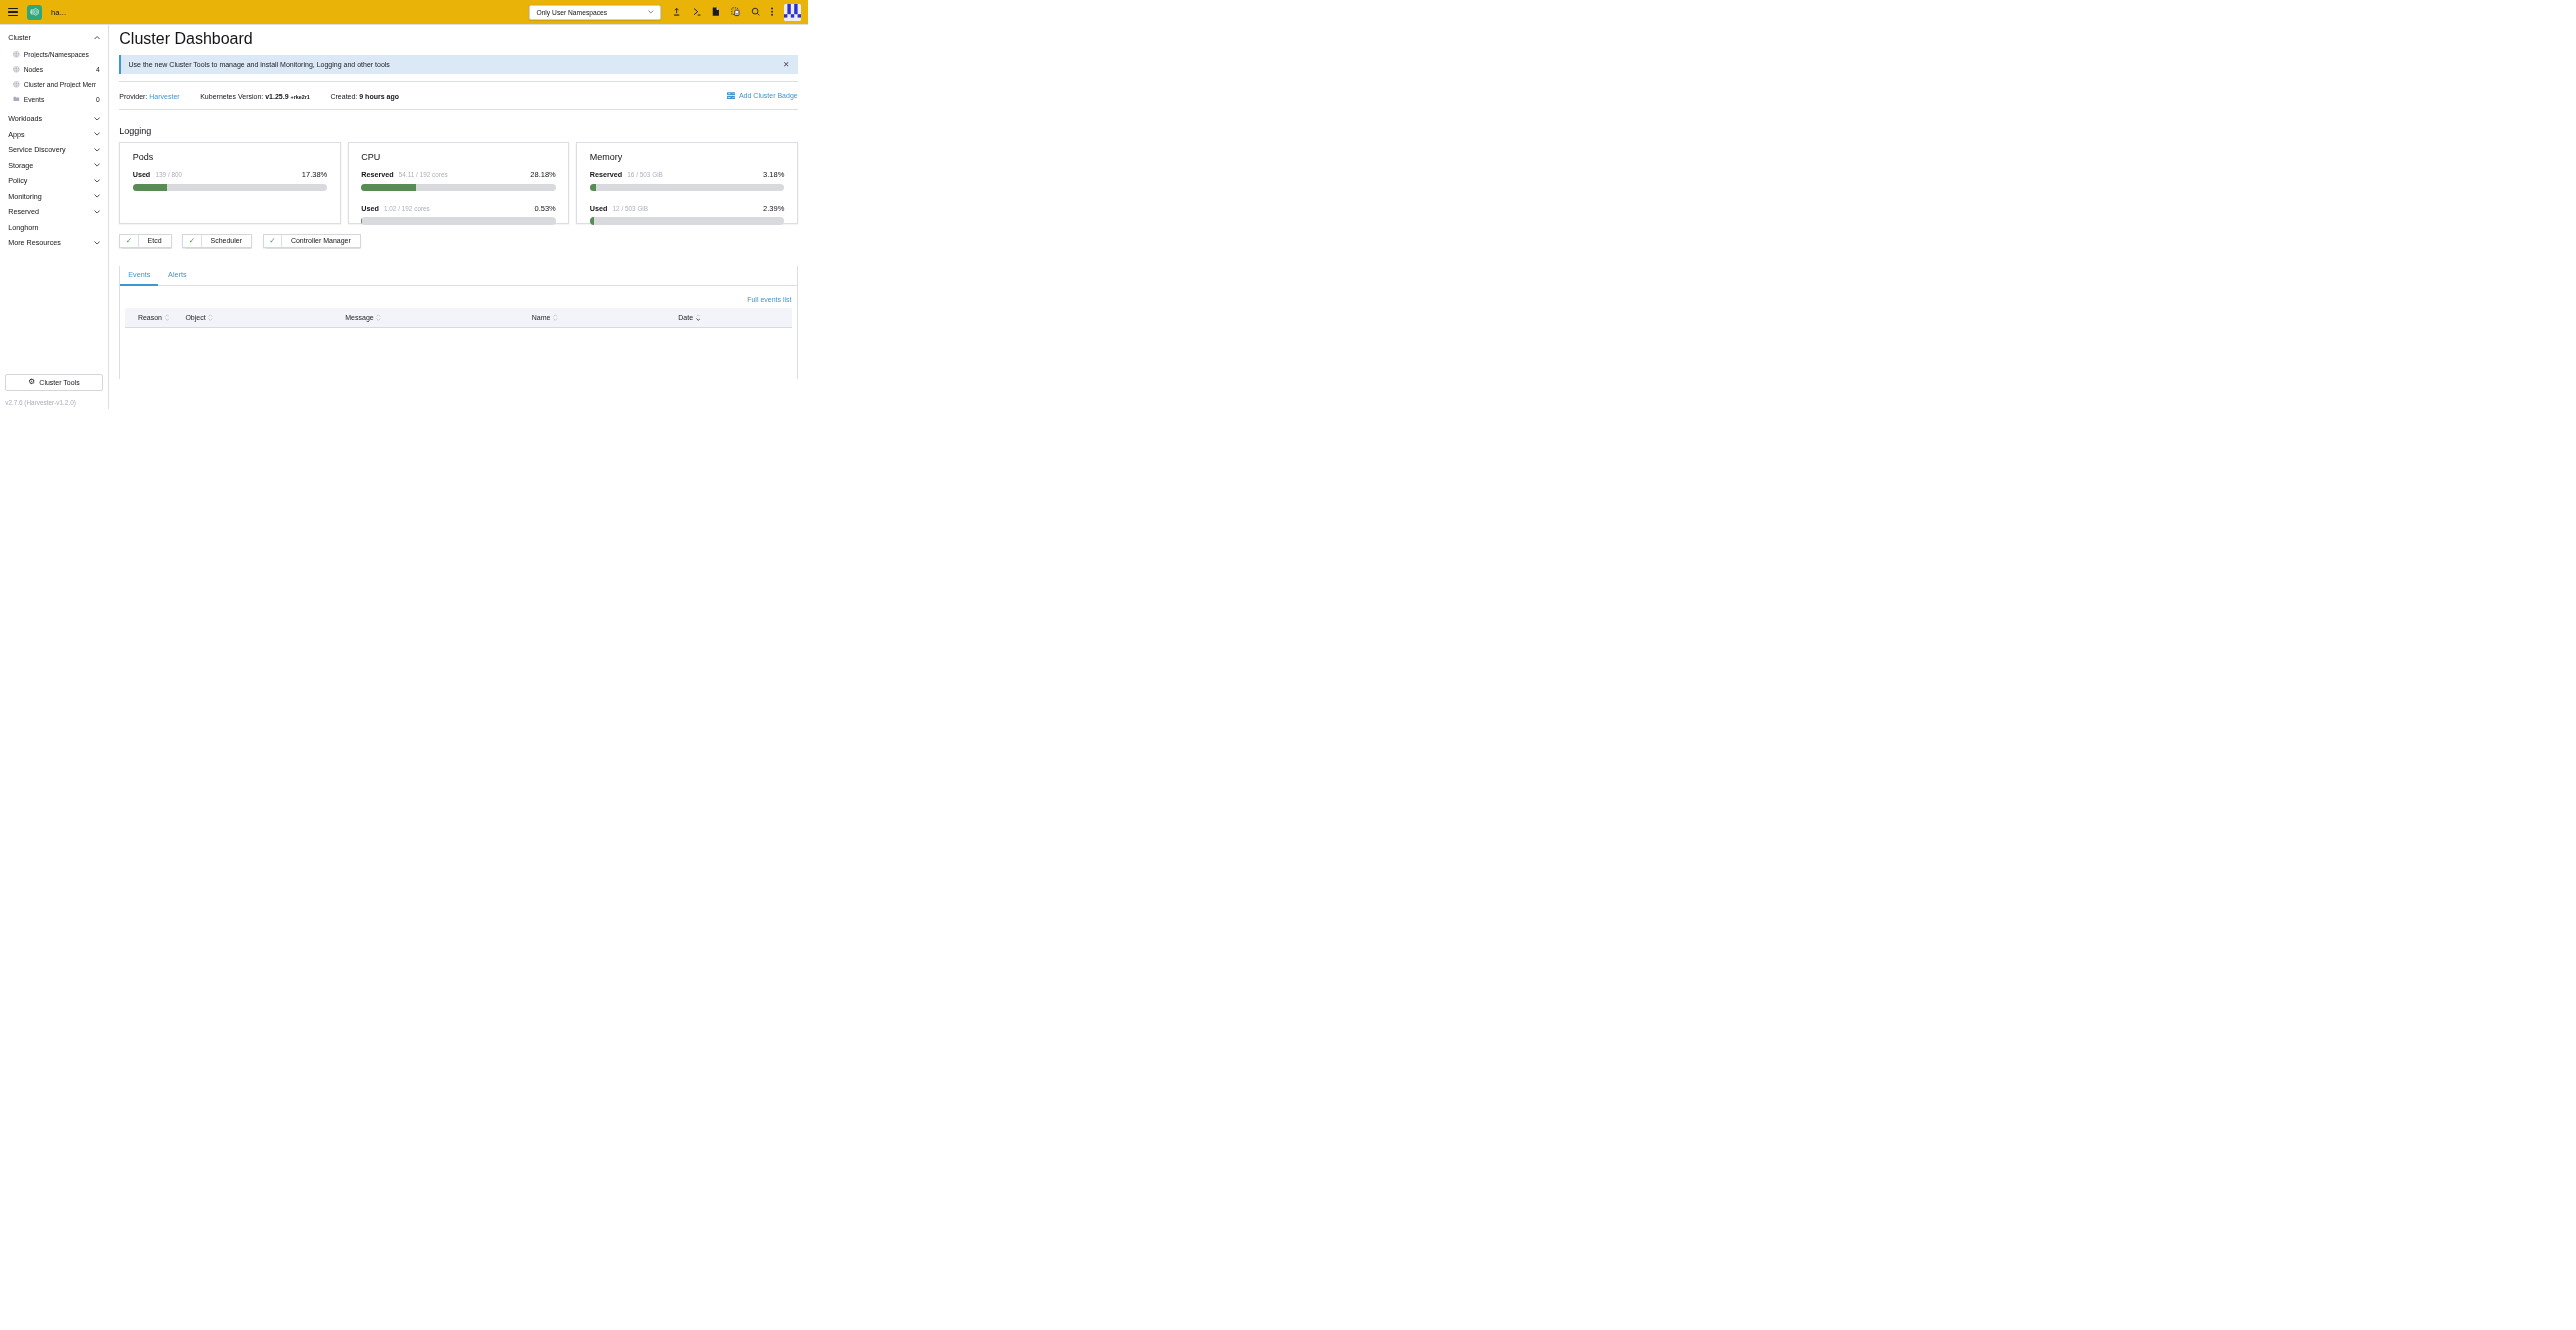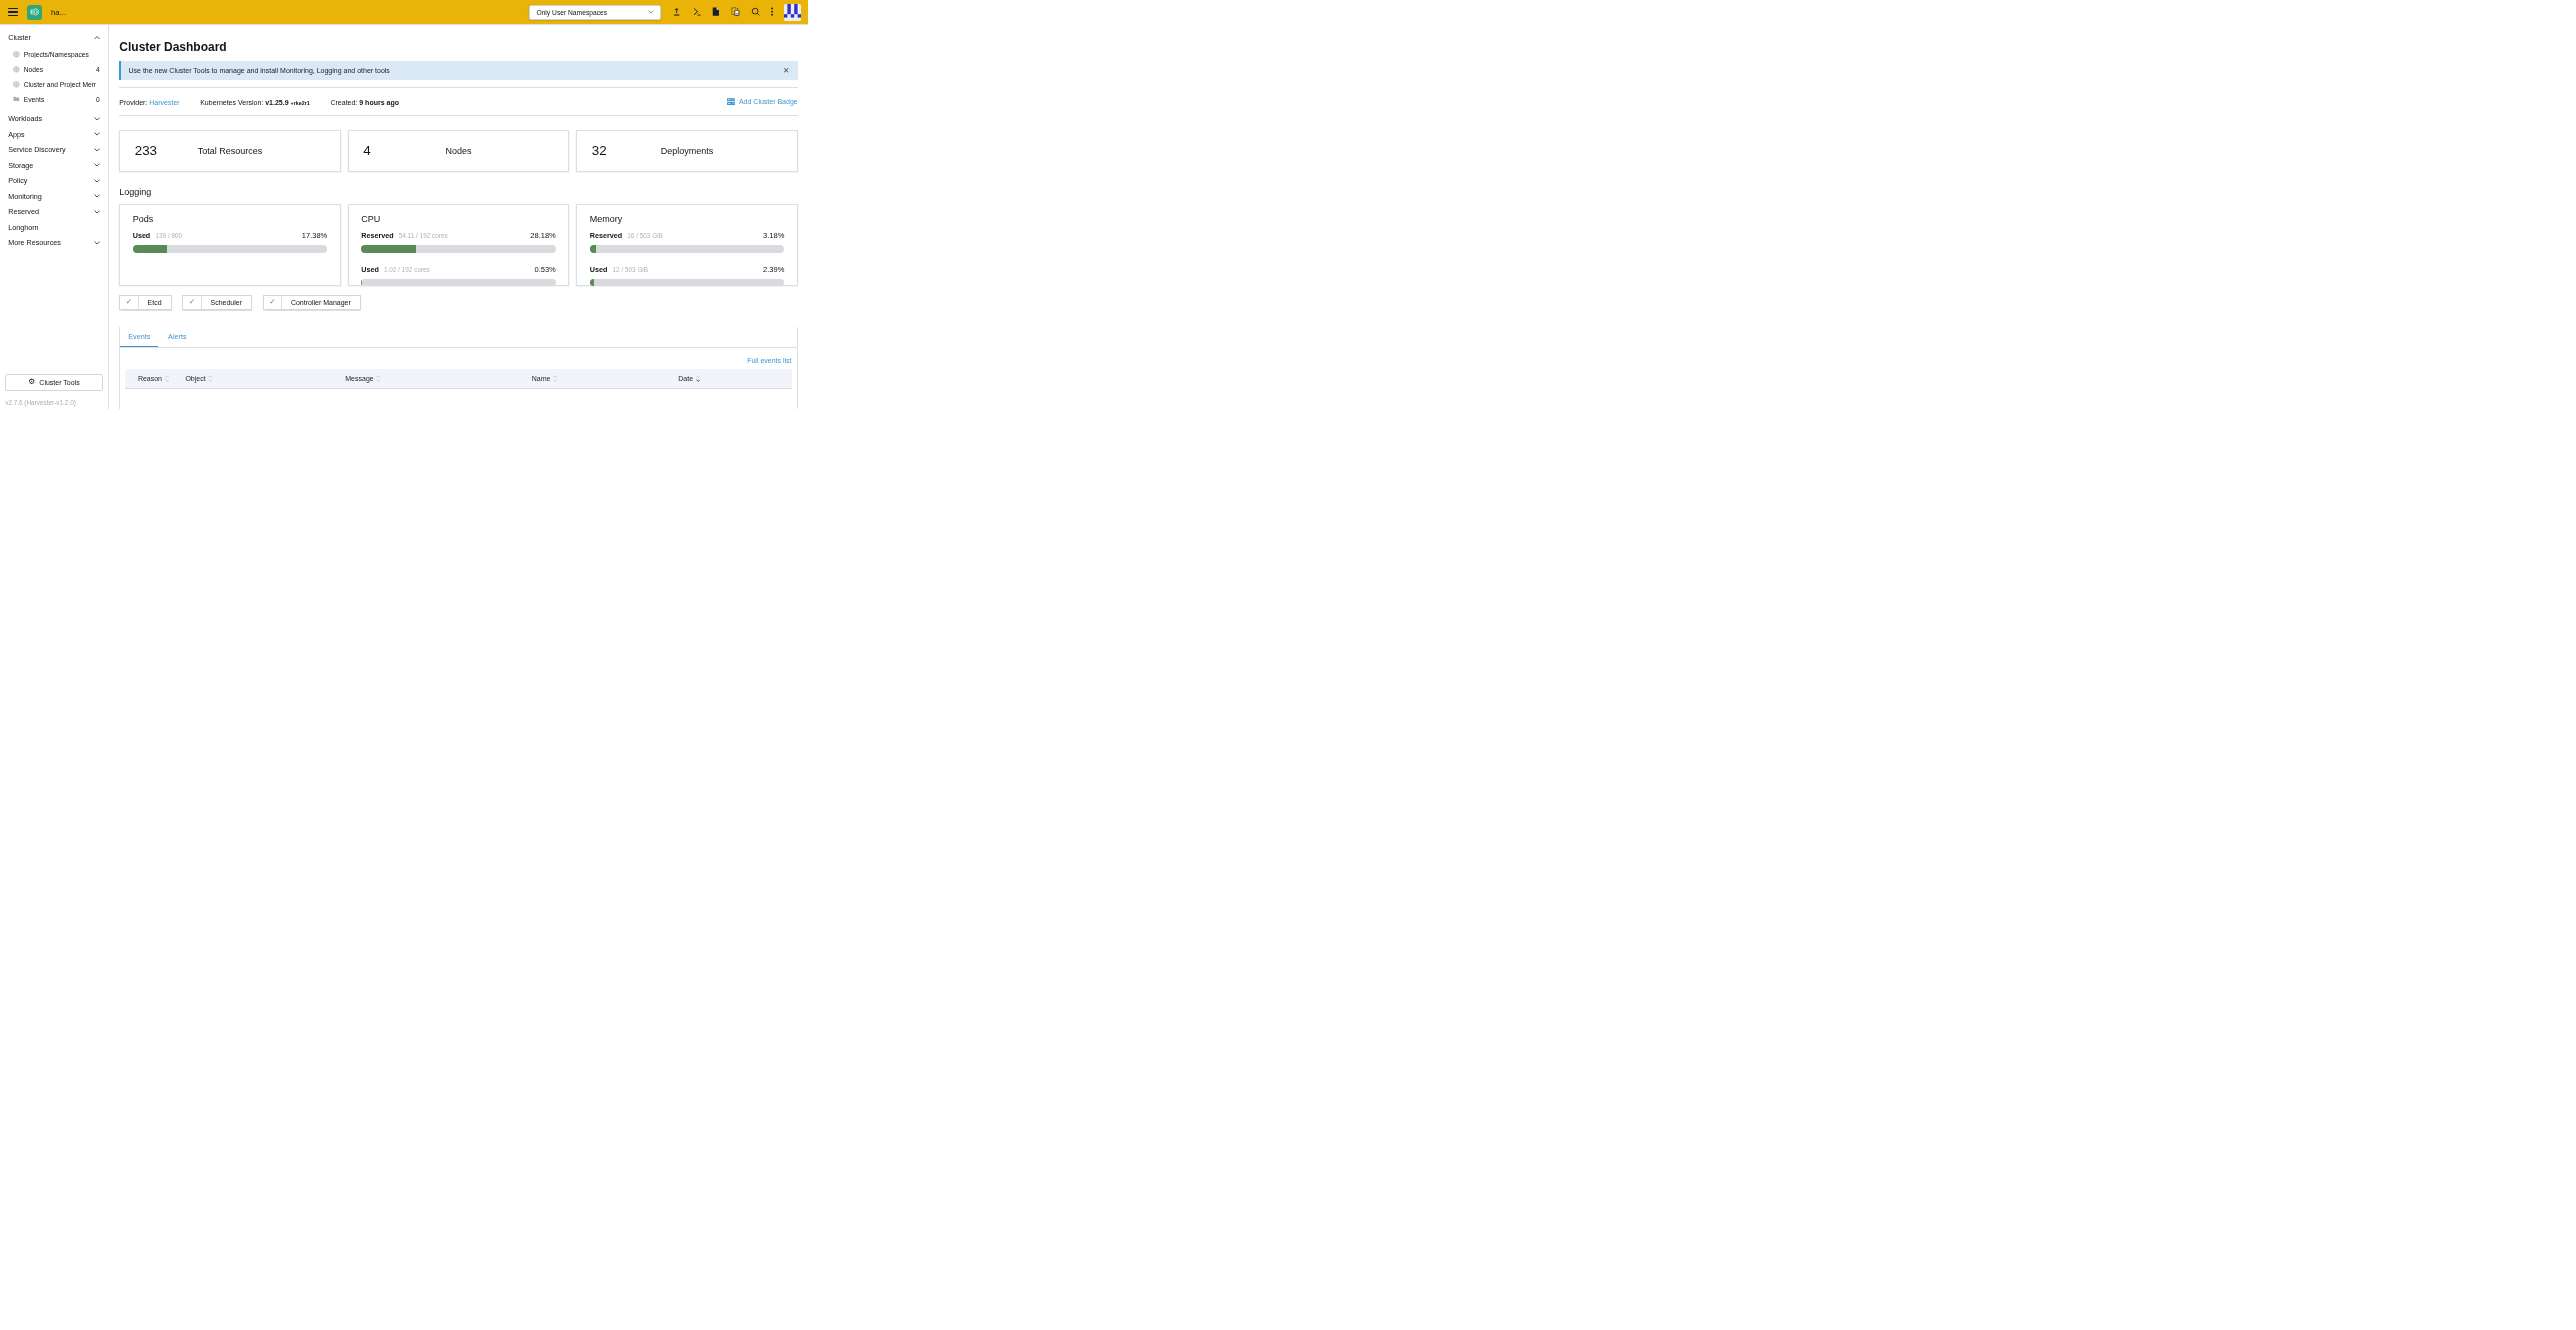--- a/index.html
+++ b/index.html
@@ -28,21 +28,21 @@
   .subitems { list-style:none; margin:1px 0 4.1px; }
   .subitems li { height:15px; display:flex; align-items:center; gap:4.1px; padding:0 8.2px 0 13px; font-size:6.7px; cursor:pointer; }
   .subitems .lbl { flex:1; white-space:nowrap; overflow:hidden; }
   .subitems .cnt { font-size:6.7px; color:#141419; }
   .tools-btn { position:absolute; left:5.2px; right:5.2px; bottom:18.5px; height:17px; border:0.5px solid #d3d5df; border-radius:2.1px; background:#fff; display:flex; align-items:center; justify-content:center; gap:4.1px; font-size:7px; color:#141419; cursor:pointer; }
   .tools-btn .gear { font-size:7.7px; line-height:1; }
   .version { position:absolute; left:5.2px; bottom:2.6px; font-size:6.4px; color:#abacb8; }
 
   
   .main { flex:1; padding:0 10.3px; overflow:hidden; position:relative; }
-  h1.page-title { font-size:12px; font-weight:700; margin-top:15px; }
+  h1.page-title { font-size:16px; font-weight:400; margin-top:5px; }
   .banner { margin-top:6.7px; background:#dbe9f6; border-left:2.1px solid #3e97d1; height:19.6px; display:flex; align-items:center; padding:0 8.2px 0 7.2px; font-size:7px; color:#1b1b25; }
   .banner .close { margin-left:auto; font-size:7.7px; color:#45454f; cursor:pointer; line-height:1; }
   hr.rule { border:none; border-top:0.5px solid #dcdee7; }
   .rule1 { margin-top:7.2px; }
   .rule2 { margin-top:8.8px; }
   .meta { margin-top:9.8px; display:flex; align-items:baseline; gap:20.6px; font-size:7px; }
   .meta b { font-weight:700; }
   .meta .suffix { font-size:5.4px; font-weight:700; }
   a.blue { color:#3e97d1; text-decoration:none; cursor:pointer; }
   .add-badge { margin-left:auto; display:flex; align-items:center; gap:3.6px; font-size:7px; }
@@ -341,34 +341,20 @@
                 <rect x="11" y="10.1" width="1.3" height="1.3"></rect>
                 <rect x="13.2" y="10.1" width="1.3" height="1.3"></rect>
               </g>
           </svg>
           <span>Add Cluster Badge</span>
         </a>
       </div>
 
       <hr class="rule rule2">
 
-      <div class="stats">
-        <div class="stat-card">
-          <span class="num">233</span>
-          <span class="cap">Total Resources</span>
-        </div>
-        <div class="stat-card">
-          <span class="num">4</span>
-          <span class="cap">Nodes</span>
-        </div>
-        <div class="stat-card">
-          <span class="num">32</span>
-          <span class="cap">Deployments</span>
-        </div>
-      </div>
 
       <h2 class="capacity-h">Logging</h2>
 
       <div class="cap-row">
         <div class="cap-card">
           <div class="t">Pods</div>
           <div class="cap-line">
             <div class="cap-head">
               <span class="lab">Used</span>
               <span class="det">139 / 800</span>

